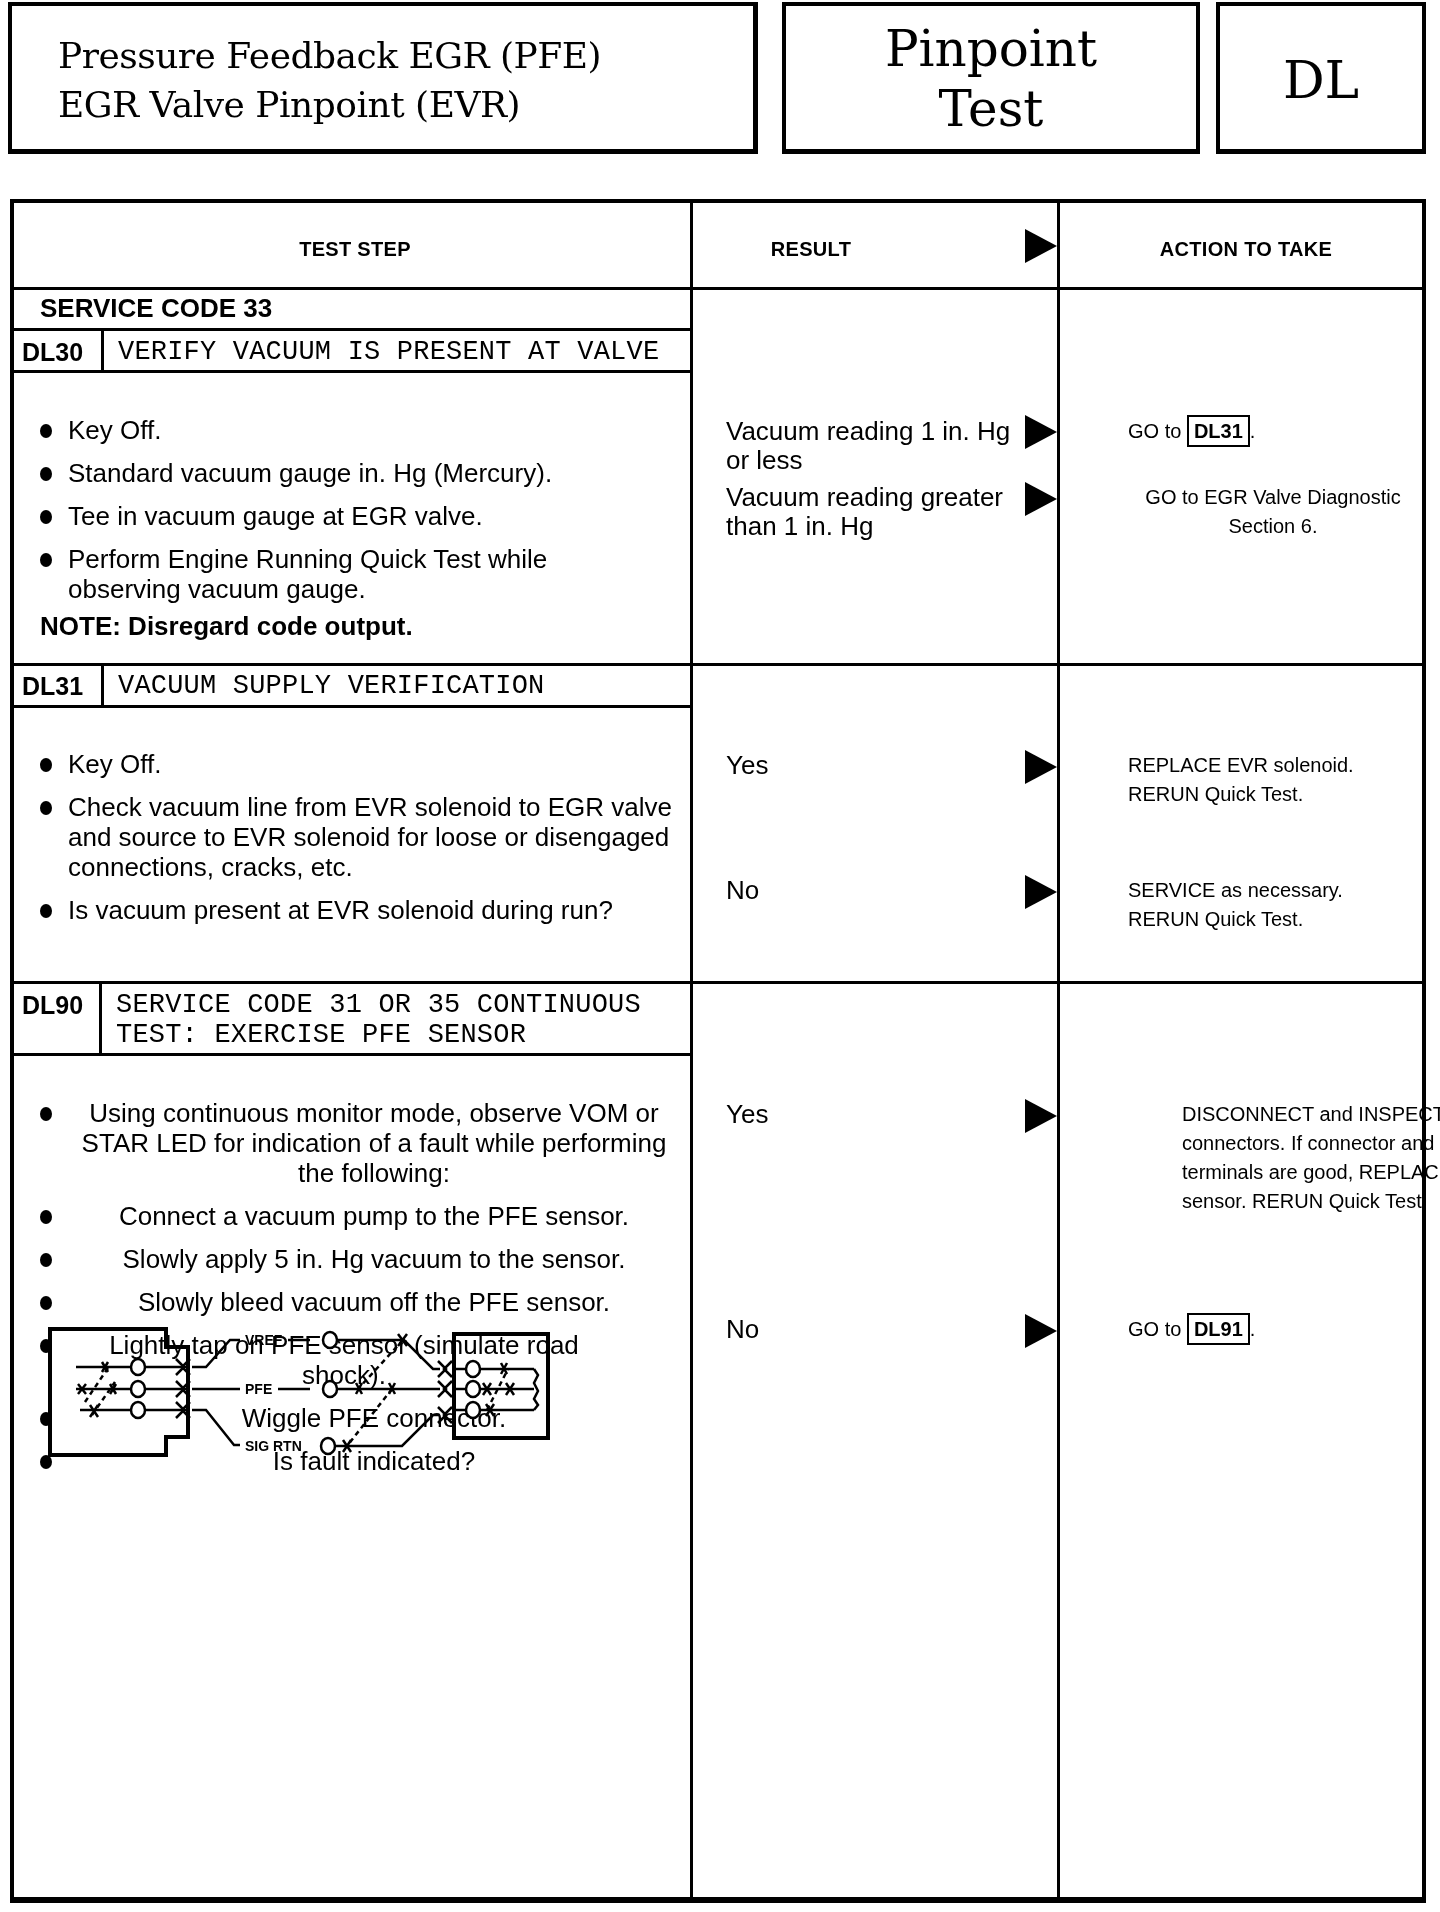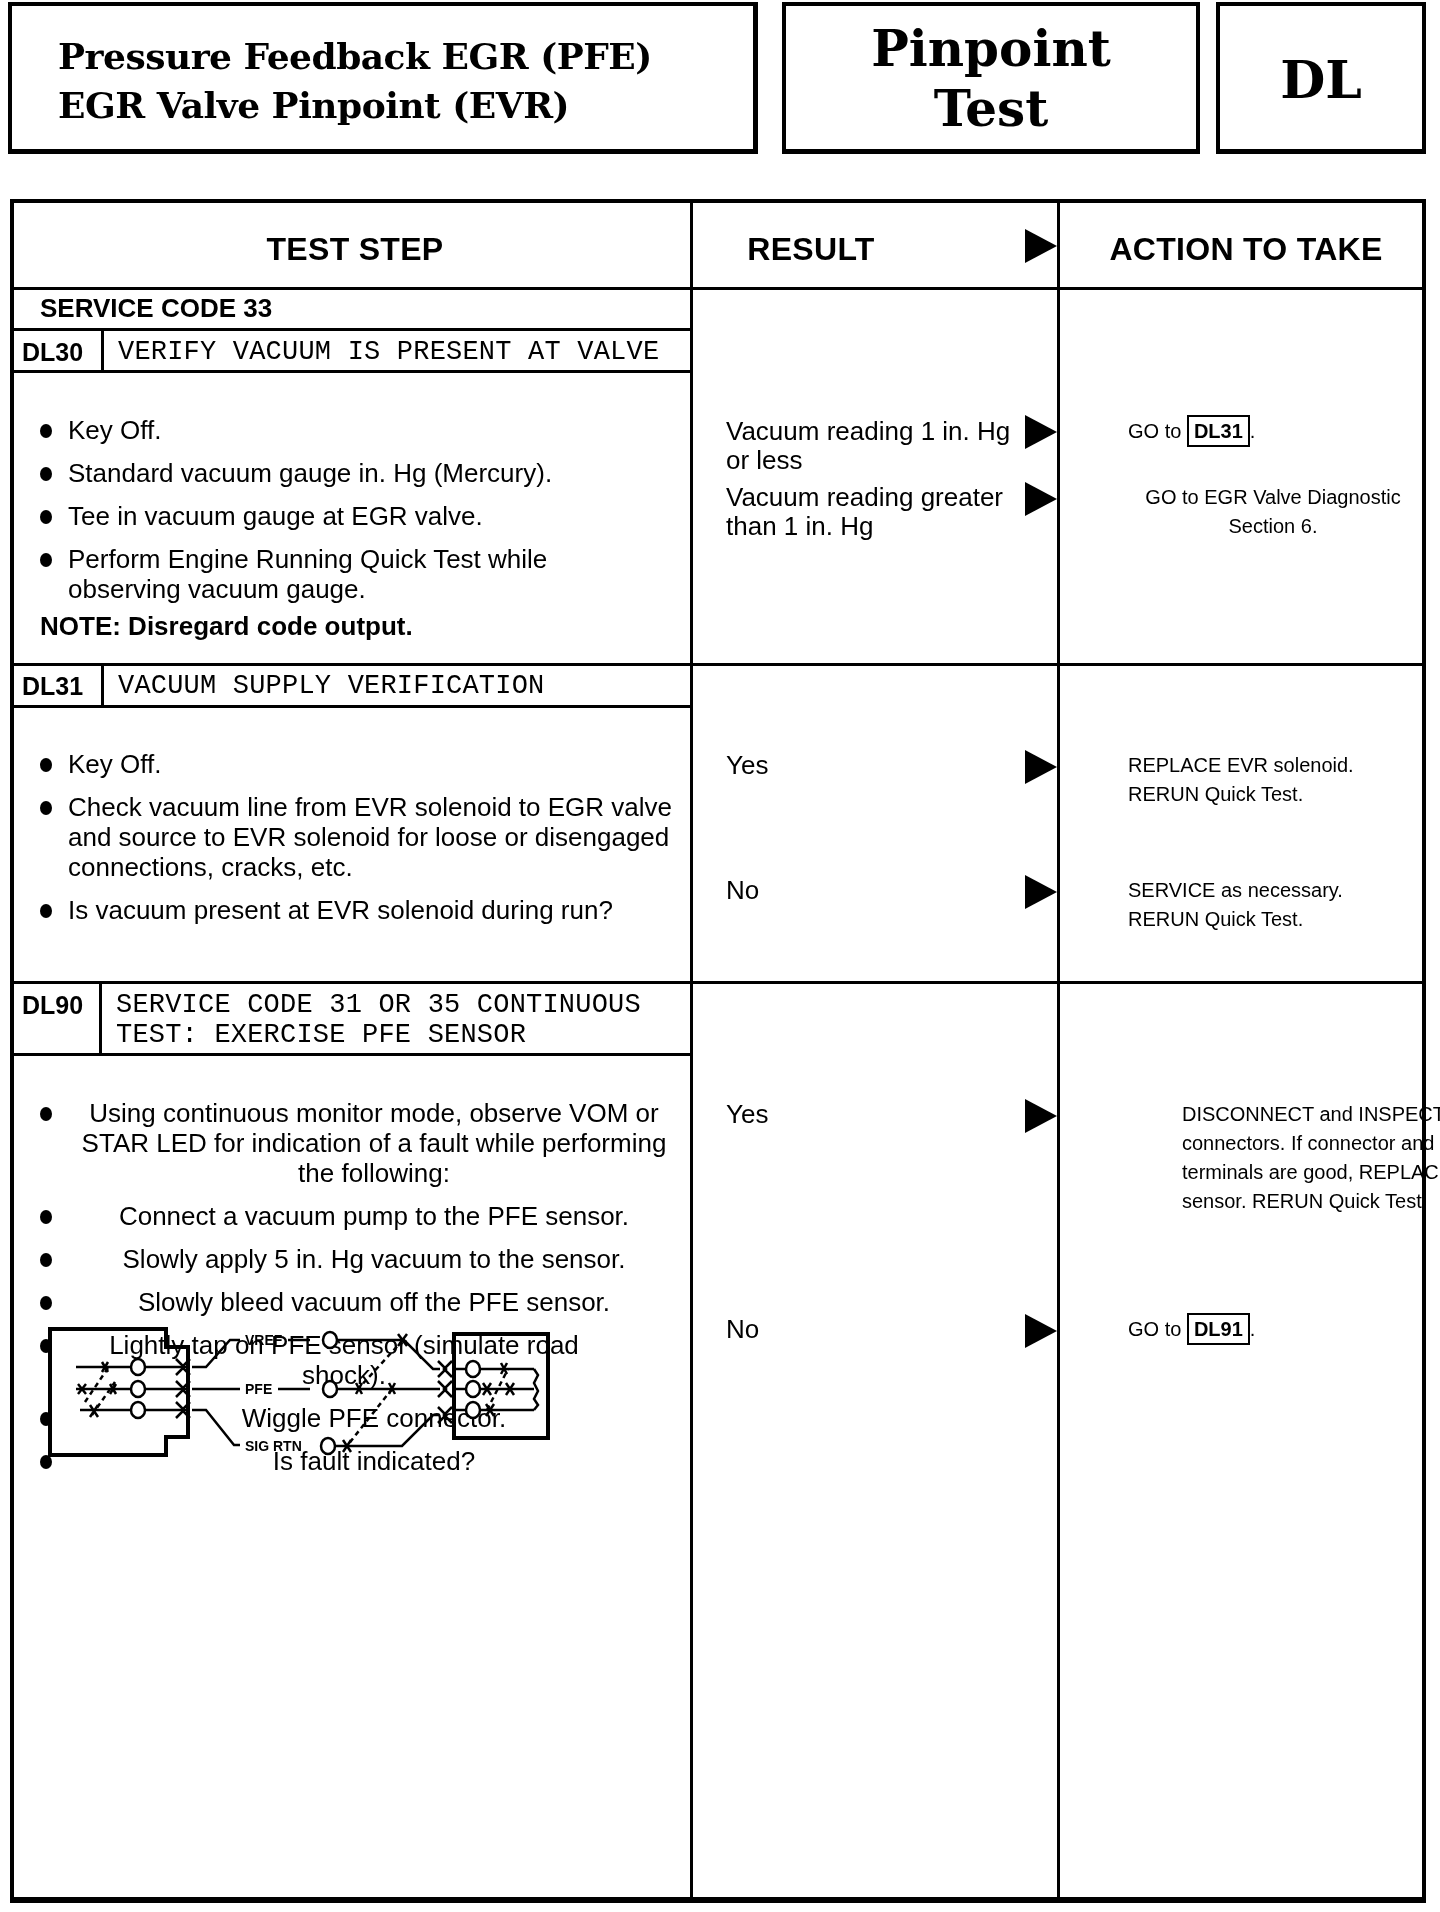--- a/index.html
+++ b/index.html
@@ -1,40 +1,40 @@
 <!DOCTYPE html>
 <html><head>
 <meta charset="utf-8">
 <style>
   * { box-sizing: border-box; margin: 0; padding: 0; }
   html, body { width: 1440px; height: 1912px; background: #ffffff; overflow: hidden; }
   body { position: relative; color: #000; font-family: "Liberation Sans", sans-serif; }
 
   .box { position: absolute; border: 4px solid #000; background: #fff; }
-  .serif { font-family: "DejaVu Serif", "Liberation Serif", serif; font-weight: bold; }
+  .serif { font-family: "DejaVu Serif", "Liberation Serif", serif; font-weight: normal; }
 
   #title-box { left: 8px; top: 2px; width: 750px; height: 152px; border-width: 4px 5px 5px 4px; }
   #title-box .t { position: absolute; left: 46px; font-size: 36px; letter-spacing: -0.5px; line-height: 48px; }
   #title-box .t1 { top: 26px; }
   #title-box .t2 { top: 75px; }
 
   #pinpoint-box { left: 782px; top: 2px; width: 418px; height: 152px; border-width: 4px 4px 5px 4px; text-align: center; }
   #pinpoint-box .p { position: absolute; left: 0; right: 0; font-size: 50px; line-height: 58px; }
   #pinpoint-box .p1 { top: 14px; }
   #pinpoint-box .p2 { top: 74px; }
 
   #code-box { left: 1216px; top: 2px; width: 210px; height: 152px; border-width: 4px 4px 5px 4px; }
   #code-box .c { position: absolute; left: 0; right: 0; top: 44px; text-align: center; font-size: 52px; line-height: 60px; }
 
   
   #table { position: absolute; left: 10px; top: 199px; width: 1416px; height: 1704px; border: 4px solid #000; border-bottom-width: 6px; }
   .vline { position: absolute; top: 0; bottom: 0; width: 3px; background: #000; }
   .hline { position: absolute; height: 3px; background: #000; }
 
-  .hdr { position: absolute; top: 0; height: 92px; display: flex; align-items: center; justify-content: center; font-weight: bold; font-size: 32px; letter-spacing: 0.3px; padding-left: 6px; }
+  .hdr { position: absolute; top: 0; height: 92px; display: flex; align-items: center; justify-content: center; font-weight: bold; font-size: 20px; letter-spacing: 0.3px; padding-left: 6px; }
 
   .step-text { position: absolute; font-size: 26px; line-height: 30px; }
   .bold { font-weight: bold; }
 
   .step-id { position: absolute; font-weight: bold; font-size: 25px; line-height: 30px; }
   .step-title { position: absolute; font-size: 27px; line-height: 30px; letter-spacing: 0.2px; font-family: Liberation Mono, monospace; }
 
   ul.bullets { list-style: none; position: absolute; }
   ul.bullets li { position: relative; padding-left: 28px; font-size: 26px; line-height: 30px; margin-bottom: 13px; }
   ul.bullets li .dot { position: absolute; left: 0; top: 9px; width: 12px; height: 14px; border-radius: 50%; background: #000; }

